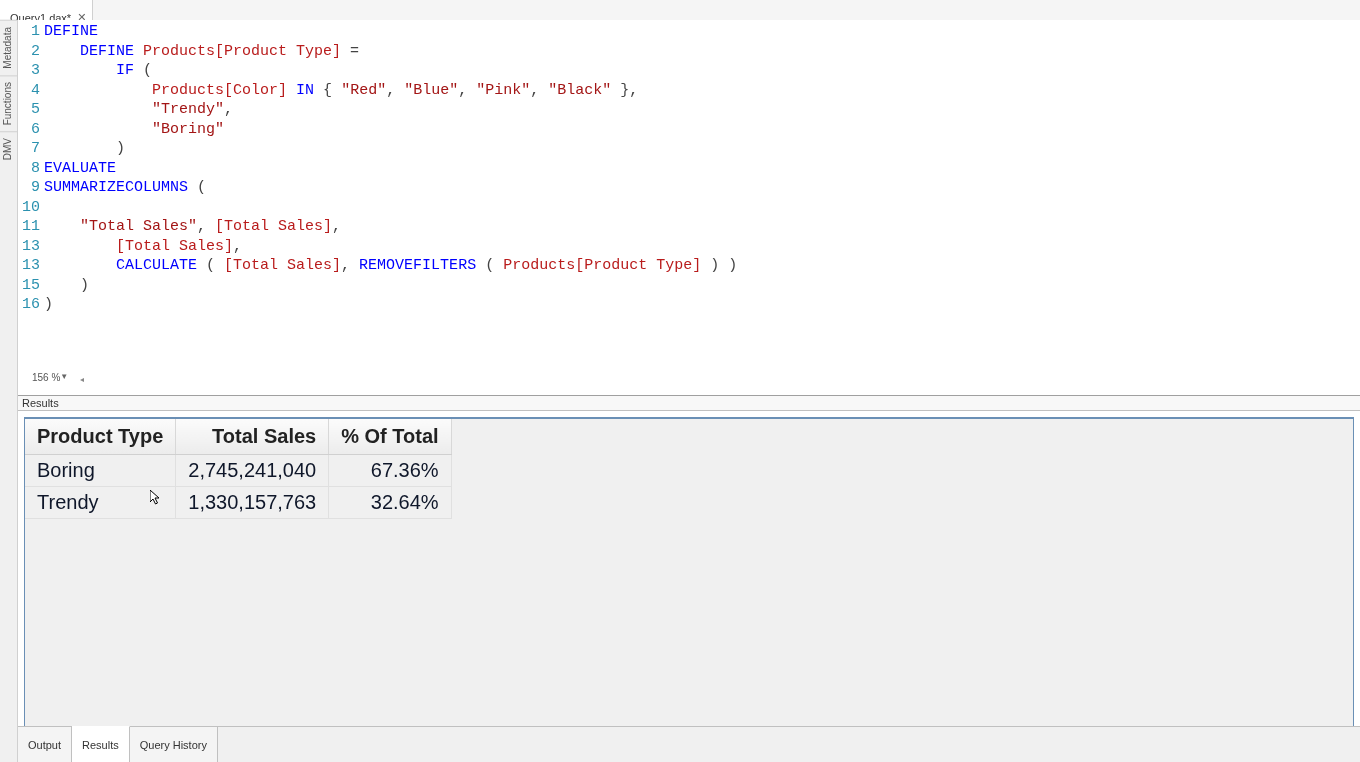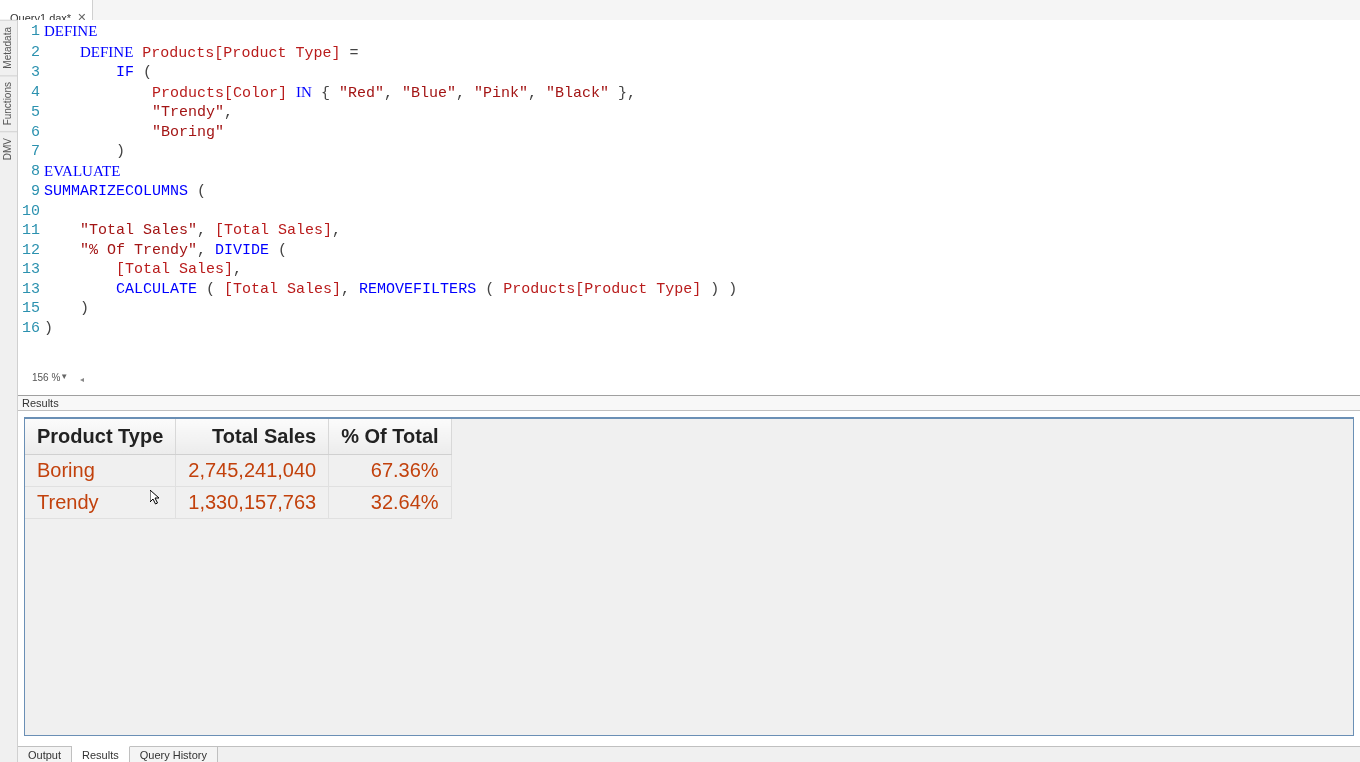--- a/index.html
+++ b/index.html
@@ -86,21 +86,21 @@
     text-align: right;
     color: #2b91af;
     padding-right: 4px;
     user-select: none;
     flex: 0 0 26px;
   }
   .code {
     white-space: pre;
     color: #000;
   }
-  .kw { color: #0000ff; font-family: Liberation Serif, serif; }
+  .kw { color: #0000ff; }
   .fn { color: #0000ff; }
   .str { color: #a31515; }
   .op { color: #444; }
   .id { color: #b91c1c; }
   .punct { color: #444; }
 
   
   .zoom-bar {
     position: absolute;
     bottom: 2px;
@@ -168,32 +168,32 @@
     border-right: 1px solid #d8d8d8;
     border-bottom: 1px solid #d0d0d0;
     background: linear-gradient(#fbfbfb,#ececec);
     color: #222;
   }
   table.results td {
     font-size: 20px;
     padding: 4px 12px;
     border-right: 1px solid #e0e0e0;
     border-bottom: 1px solid #e0e0e0;
-    color: #c2410c;
+    color: #0f172a;
   }
   table.results td.num { text-align: right; }
   table.results th.num { text-align: right; }
 
   
   .bottom-tabs {
     position: absolute;
     left: 18px;
     bottom: 0;
     right: 0;
-    height: 16px;
+    height: 36px;
     border-top: 1px solid #c0c0c0;
     background: #f0f0f0;
     display: flex;
     align-items: stretch;
     font-size: 11px;
   }
   .bottom-tab {
     padding: 2px 10px;
     border-right: 1px solid #c0c0c0;
     color: #333;
@@ -272,24 +272,20 @@
       <div class="code-line">
         <span class="gutter">9</span>
         <span class="code"><span class="fn">SUMMARIZECOLUMNS</span><span> </span><span class="punct">(</span></span>
       </div>
       <div class="code-line">
         <span class="gutter">10</span>
       </div>
       <div class="code-line">
         <span class="gutter">11</span>
         <span class="code"><span>    </span><span class="str">"Total Sales"</span><span class="punct">, </span><span class="id">[Total Sales]</span><span class="punct">,</span></span>
-      </div>
-      <div class="code-line">
-        <span class="gutter">12</span>
-        <span class="code"><span>    </span><span class="str">"% Of Trendy"</span><span class="punct">, </span><span class="fn">DIVIDE</span><span> </span><span class="punct">(</span></span>
       </div>
       <div class="code-line">
         <span class="gutter">13</span>
         <span class="code"><span>        </span><span class="id">[Total Sales]</span><span class="punct">,</span></span>
       </div>
       <div class="code-line">
         <span class="gutter">13</span>
         <span class="code"><span>        </span><span class="fn">CALCULATE</span><span> </span><span class="punct">( </span><span class="id">[Total Sales]</span><span class="punct">, </span><span class="fn">REMOVEFILTERS</span><span> </span><span class="punct">( </span><span class="id">Products[Product Type]</span><span class="punct"> ) )</span></span>
       </div>
       <div class="code-line">

